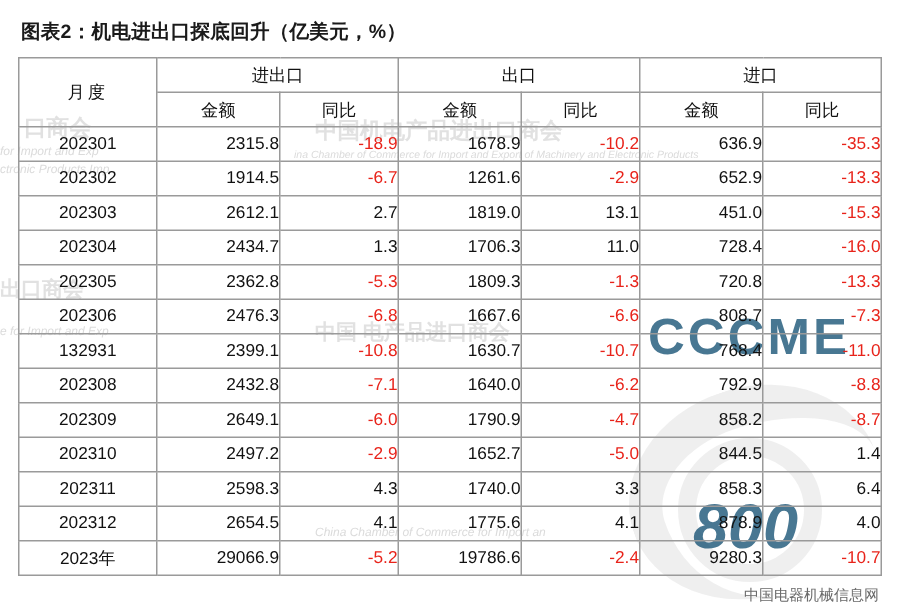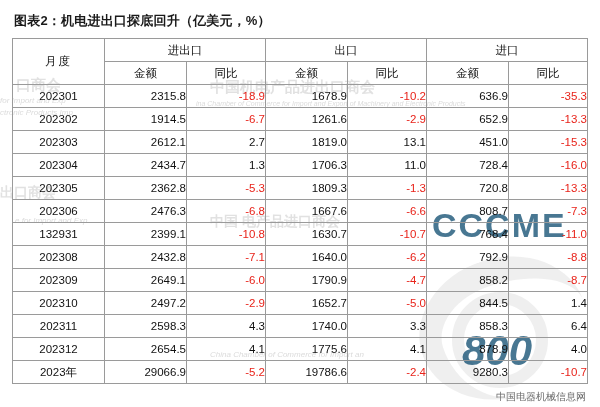--- a/index.html
+++ b/index.html
@@ -137,21 +137,21 @@
   <div class="wm-sub" style="left:0px; top:96px; font-size:8px;">for Import and Exp</div>
   <div class="wm-sub" style="left:0px; top:108px; font-size:8px;">ctronic Products Imp</div>
 
   <div class="wm-text" style="left:210px; top:78px; font-size:15px;">中国机电产品进出口商会</div>
   <div class="wm-sub" style="left:196px; top:100px; font-size:7px;">ina Chamber of Commerce for Import and Export of Machinery and Electronic Products</div>
 
   <div class="wm-big" style="left:432px; top:196px; font-size:34px; letter-spacing:2px;">CCCME</div>
   <div class="wm-big" style="left:462px; top:317px; font-size:42px; font-style:italic;">800</div>
 
   <div class="wm-text" style="left:0px; top:184px; font-size:14px;">出口商会</div>
-  <div class="wm-sub" style="left:0px; top:216px; font-size:8px;padding-left:15px;">e for Import and Exp</div>
+  <div class="wm-sub" style="left:0px; top:216px; font-size:8px;">e for Import and Exp</div>
   <div class="wm-text" style="left:210px; top:213px; font-size:14px;">中国  电产品进口商会</div>
   <div class="wm-sub" style="left:210px; top:350px; font-size:8px;">China Chamber of Commerce for Import an</div>
 </div>
 
 <div id="content">
   <div id="chart-title">图表2：机电进出口探底回升（亿美元，%）</div>
 
   <table class="data">
     <colgroup>
       <col class="col-month">

